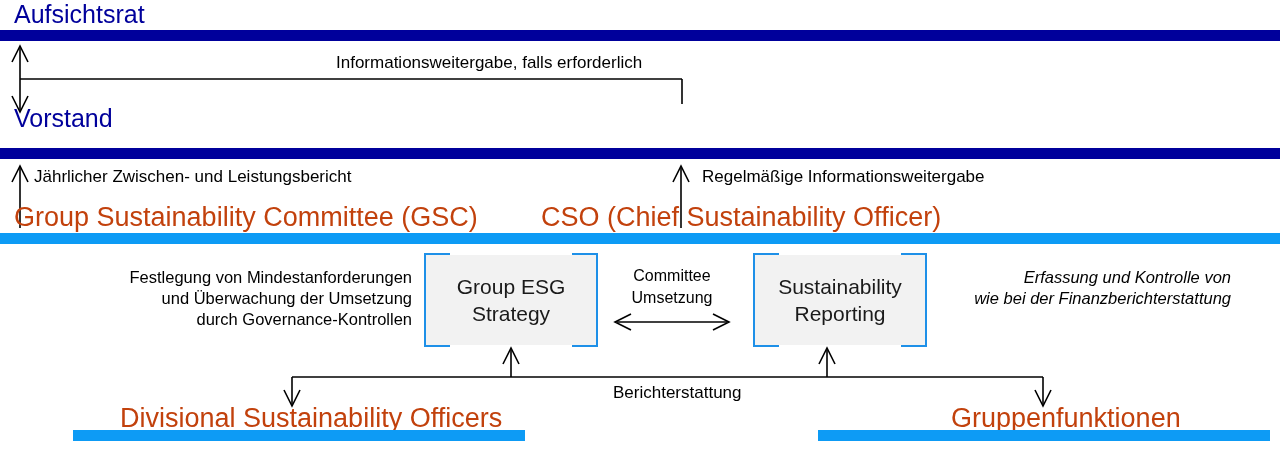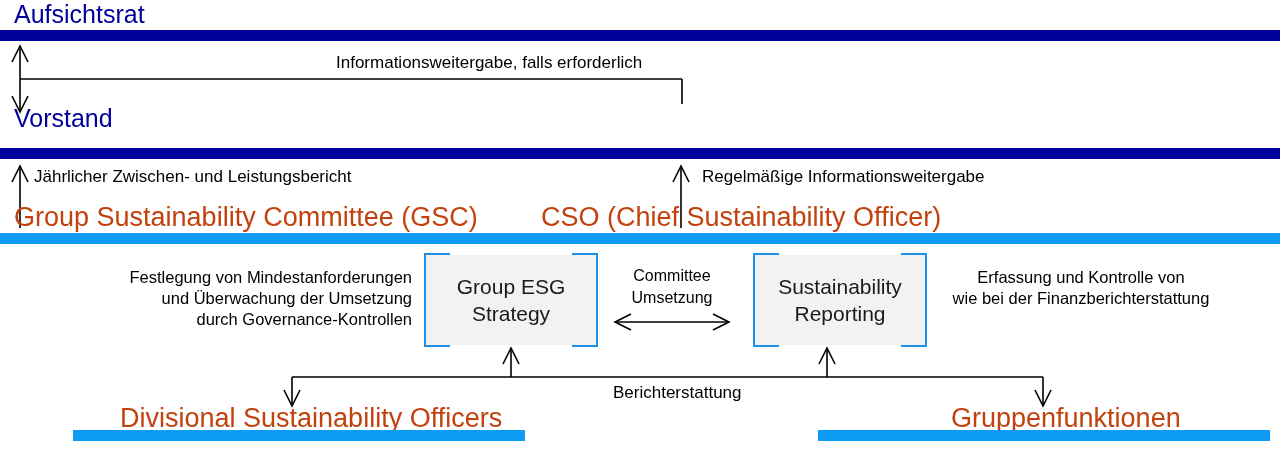--- a/index.html
+++ b/index.html
@@ -72,21 +72,22 @@
   .desc {
     position: absolute;
     color: #000000;
     font-size: 16.5px;
     line-height: 21px;
   }
   .desc-right {
     text-align: right;
   }
   .desc-left {
-    text-align: center;
+    text-align: right;
+    font-style: italic;
   }
   
   .bracket-box {
     position: absolute;
     background: #F2F2F2;
     border-left: 2px solid #1E90E8;
     border-right: 2px solid #1E90E8;
     box-sizing: border-box;
   }
   .bracket-box .box-text {

